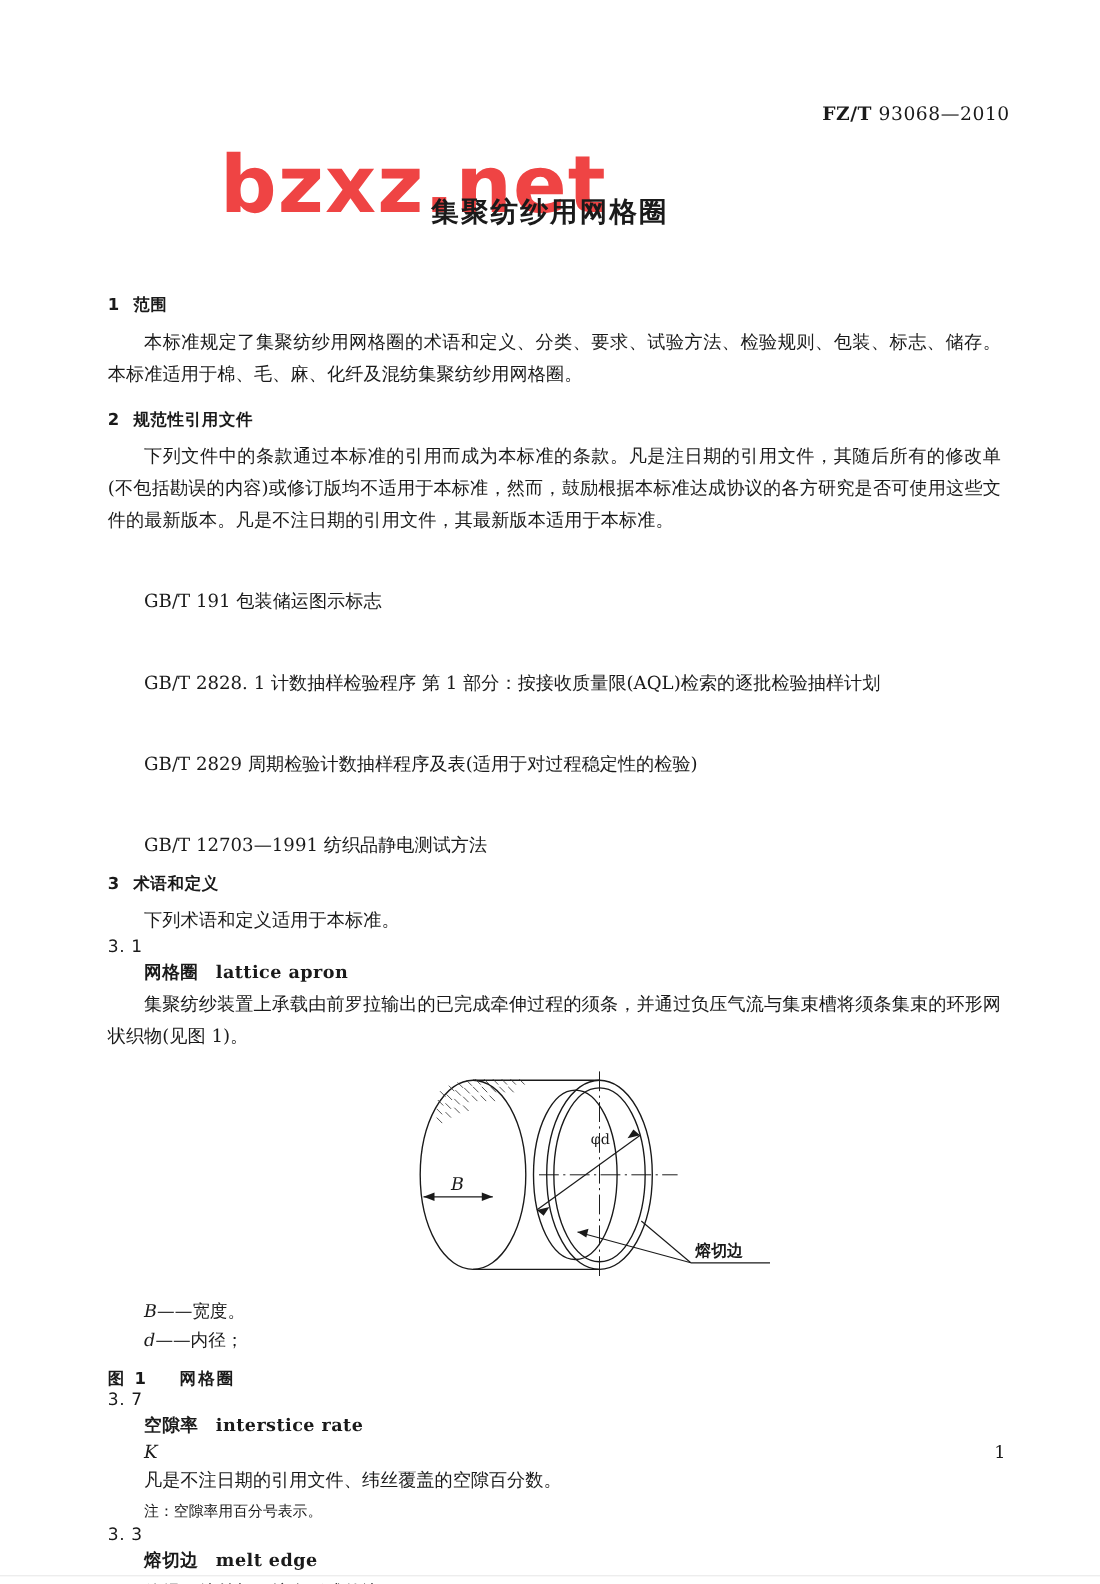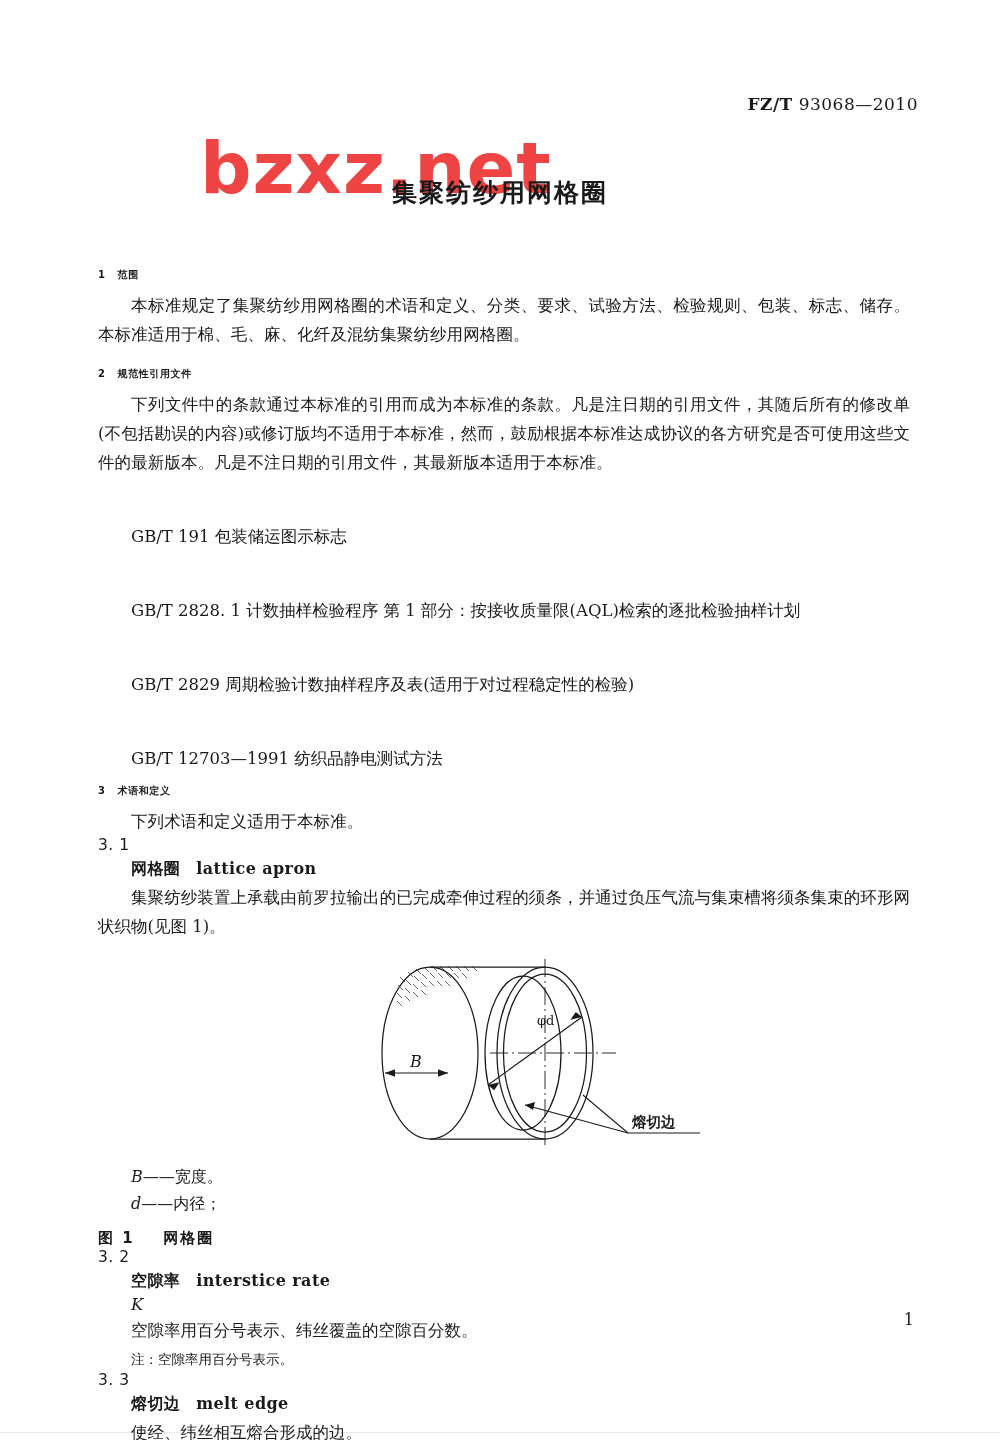--- a/index.html
+++ b/index.html
@@ -62,21 +62,21 @@
   #content {
     position: absolute;
     left: 98px;
     top: 268px;
     width: 812px;
     z-index: 2;
   }
   .clause-head {
     font-family: "DejaVu Sans", "Liberation Sans", sans-serif;
     font-weight: bold;
-    font-size: 10px;
+    font-size: 15px;
     letter-spacing: 0.6px;
     margin: 0 0 9px 0;
   }
   .clause-head .num { margin-right: 12px; font-weight: bold; }
   .para {
     font-size: 16.5px;
     line-height: 29px;
     text-indent: 33px;
     margin: 0;
     text-align: justify;
@@ -279,26 +279,26 @@
     <p class="legend">
       <span class="it">d</span><span>——</span><span>内径；</span>
     </p>
 
     <p class="fig-caption">
       <span>图 1</span>
       <span style="display:inline-block;width:14px"></span>
       <span>网格圈</span>
     </p>
 
-    <p class="subnum">3. 2</p>
+    <p class="subnum">3. 7</p>
     <p class="term">
       <span>空隙率</span><span class="en">interstice rate</span>
     </p>
     <p class="symbol">K</p>
-    <p class="defn">空隙率用百分号表示、纬丝覆盖的空隙百分数。</p>
+    <p class="defn">凡是不注日期的引用文件、纬丝覆盖的空隙百分数。</p>
     <p class="note">注：空隙率用百分号表示。</p>
 
     <p class="subnum">3. 3</p>
     <p class="term">
       <span>熔切边</span><span class="en">melt edge</span>
     </p>
     <p class="defn">使经、纬丝相互熔合形成的边。</p>
 
   </div>
 

